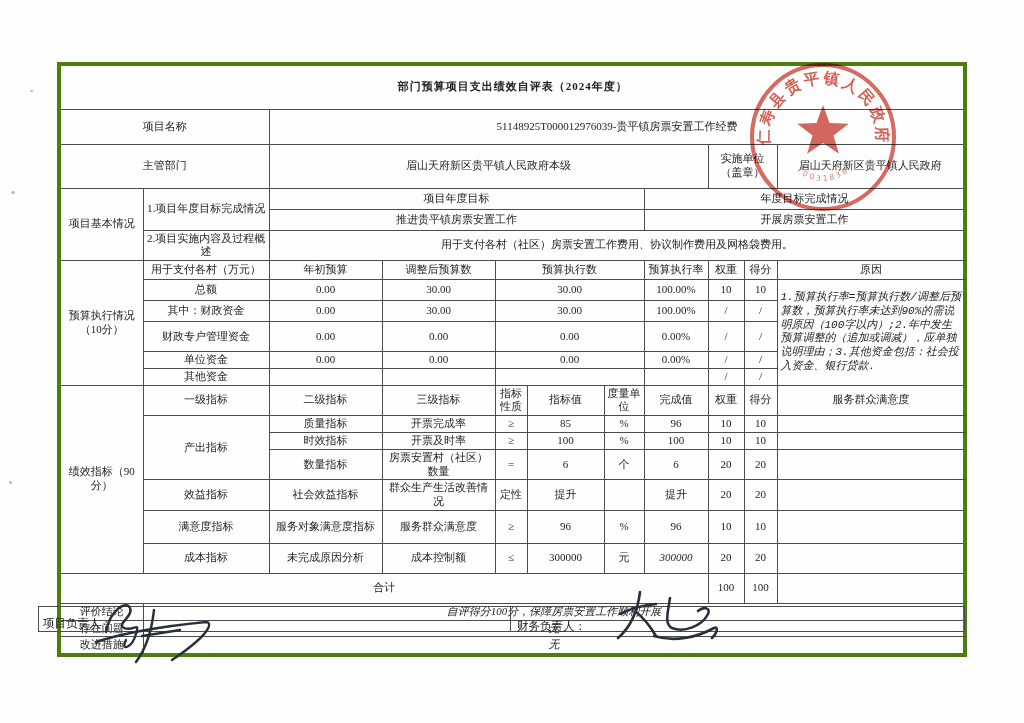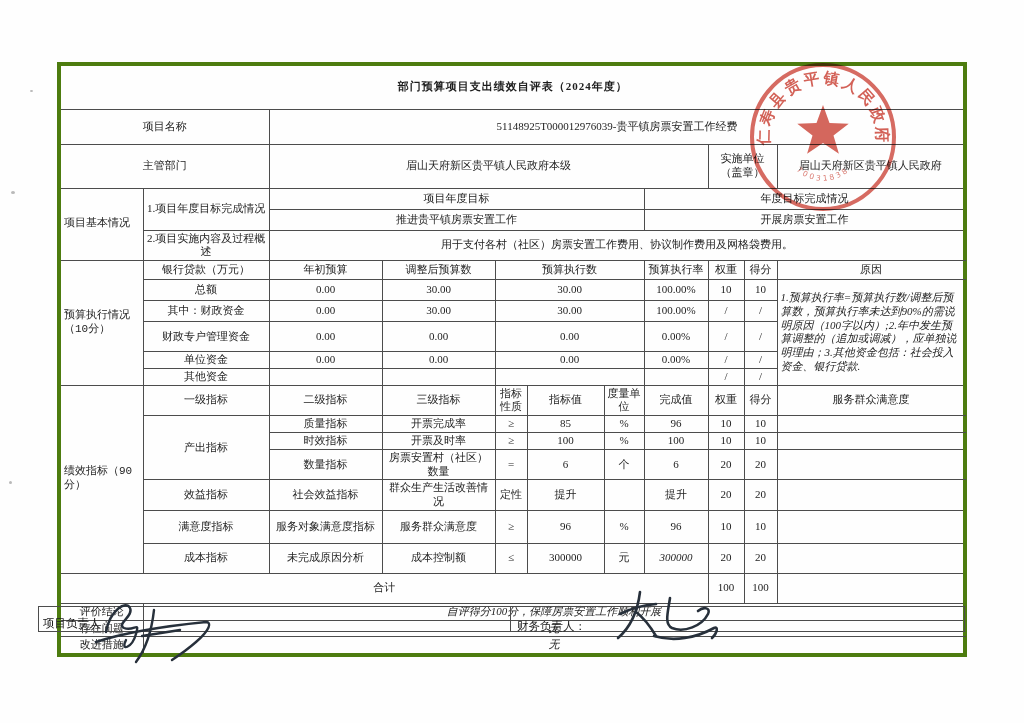--- a/index.html
+++ b/index.html
@@ -9,22 +9,22 @@
   .page{position:absolute;left:0;top:0;width:1024px;height:723px;background:#fefefe;}
   table.form{position:absolute;left:57px;top:62px;width:906px;border-collapse:collapse;
        table-layout:fixed;}
   table.form td{border:1px solid #4c4c4c;font-size:11px;line-height:1.25;
        padding:1px 3px;vertical-align:middle;overflow:hidden;}
   table.form{border:4px solid #4d7c0f;}
   .tc{text-align:center;}
   .tl{text-align:center;}
   .title-cell{font-size:19px;font-weight:bold;text-align:center;letter-spacing:1px;}
   .ital{font-style:italic;}
-  .note{font-style:italic;font-size:10.5px;line-height:1.35;padding:2px 5px;}
-  .sec-label{text-align:left;font-family:Liberation Mono, monospace;}
+  .note{font-style:italic;font-size:10.5px;line-height:1.35;padding:2px 5px;font-family:Liberation Mono, monospace;}
+  .sec-label{text-align:center;}
   .small{font-size:10.5px;}
   .sigrow{position:absolute;left:38px;top:606px;width:925px;height:24px;
        border:1px solid #4c4c4c;display:flex;background:transparent;}
   .sigrow .cell1{width:467px;border-right:1px solid #4c4c4c;display:flex;align-items:flex-end;
        padding-left:4px;font-size:11.5px;}
   .sigrow .cell2{flex:1;display:flex;align-items:center;padding-left:6px;font-size:11.5px;margin-top:14px;}
   .sig-svg{position:absolute;pointer-events:none;}
   .seal{position:absolute;left:742px;top:60px;width:162px;height:160px;
        mix-blend-mode:multiply;opacity:.93;pointer-events:none;}
   .speck{position:absolute;background:#b9b9b9;border-radius:50%;}
@@ -76,21 +76,21 @@
       <td colspan="5" class="tl">推进贵平镇房票安置工作</td>
       <td colspan="4" class="tl">开展房票安置工作</td>
     </tr>
     <tr style="height:20px">
       <td class="tl small">2.项目实施内容及过程概述</td>
       <td colspan="9" class="tl">用于支付各村（社区）房票安置工作费用、协议制作费用及网格袋费用。</td>
     </tr>
 
     <tr style="height:19px">
       <td rowspan="6" class="sec-label">预算执行情况（10分）</td>
-      <td class="tc">银行贷款（万元）</td>
+      <td class="tc">用于支付各村（万元）</td>
       <td class="tc">年初预算</td>
       <td class="tc">调整后预算数</td>
       <td colspan="3" class="tc">预算执行数</td>
       <td class="tc">预算执行率</td>
       <td class="tc">权重</td>
       <td class="tc">得分</td>
       <td class="tc">原因</td>
     </tr>
     <tr style="height:21px">
       <td class="tc">总额</td>

